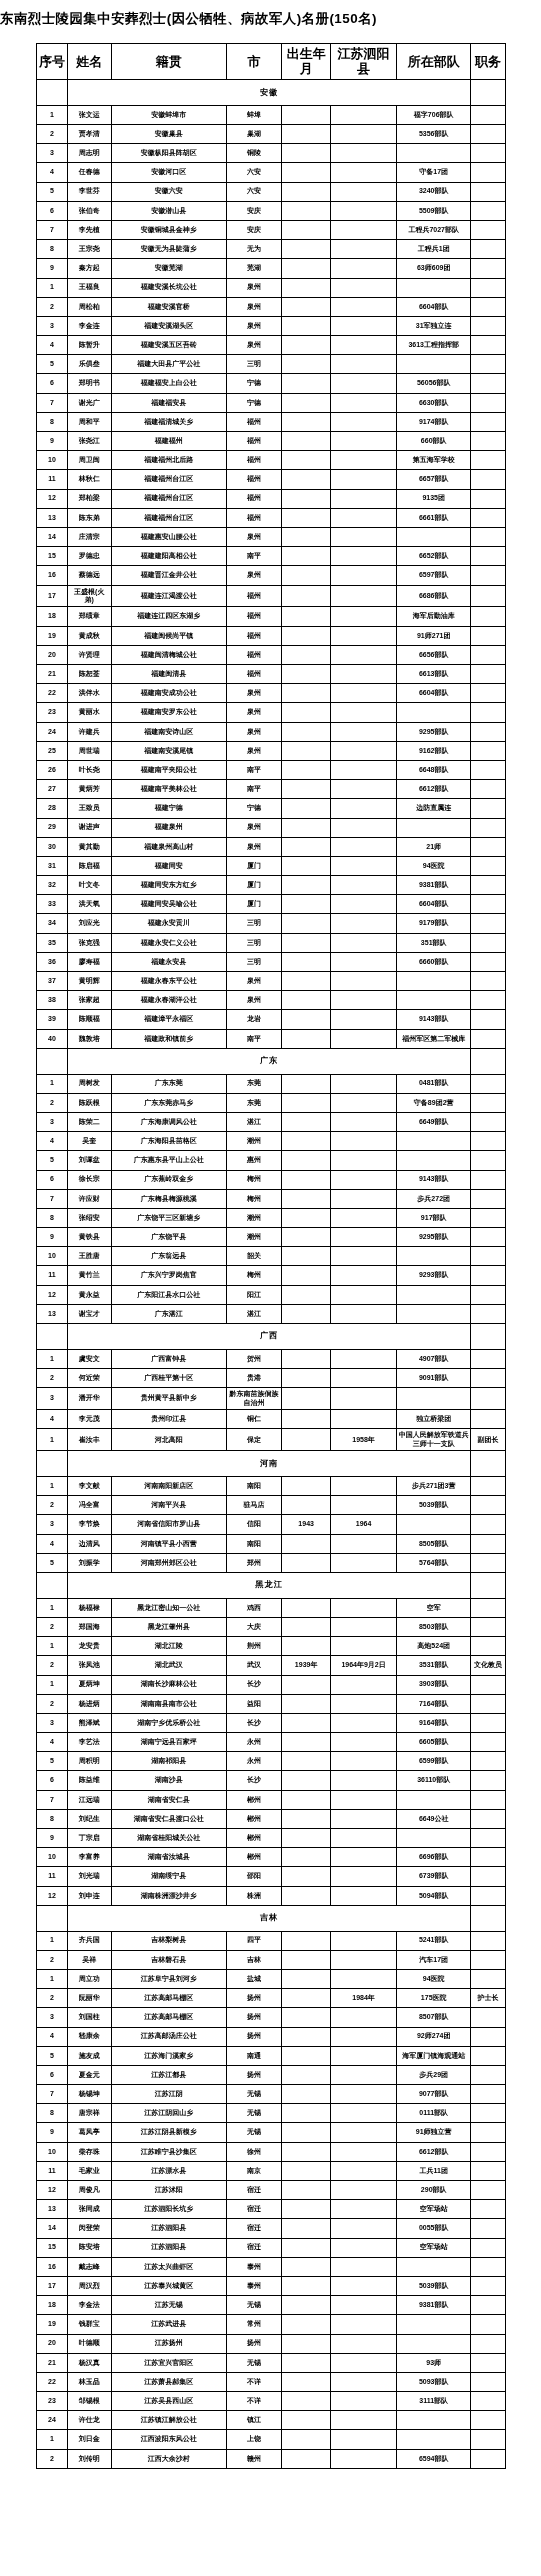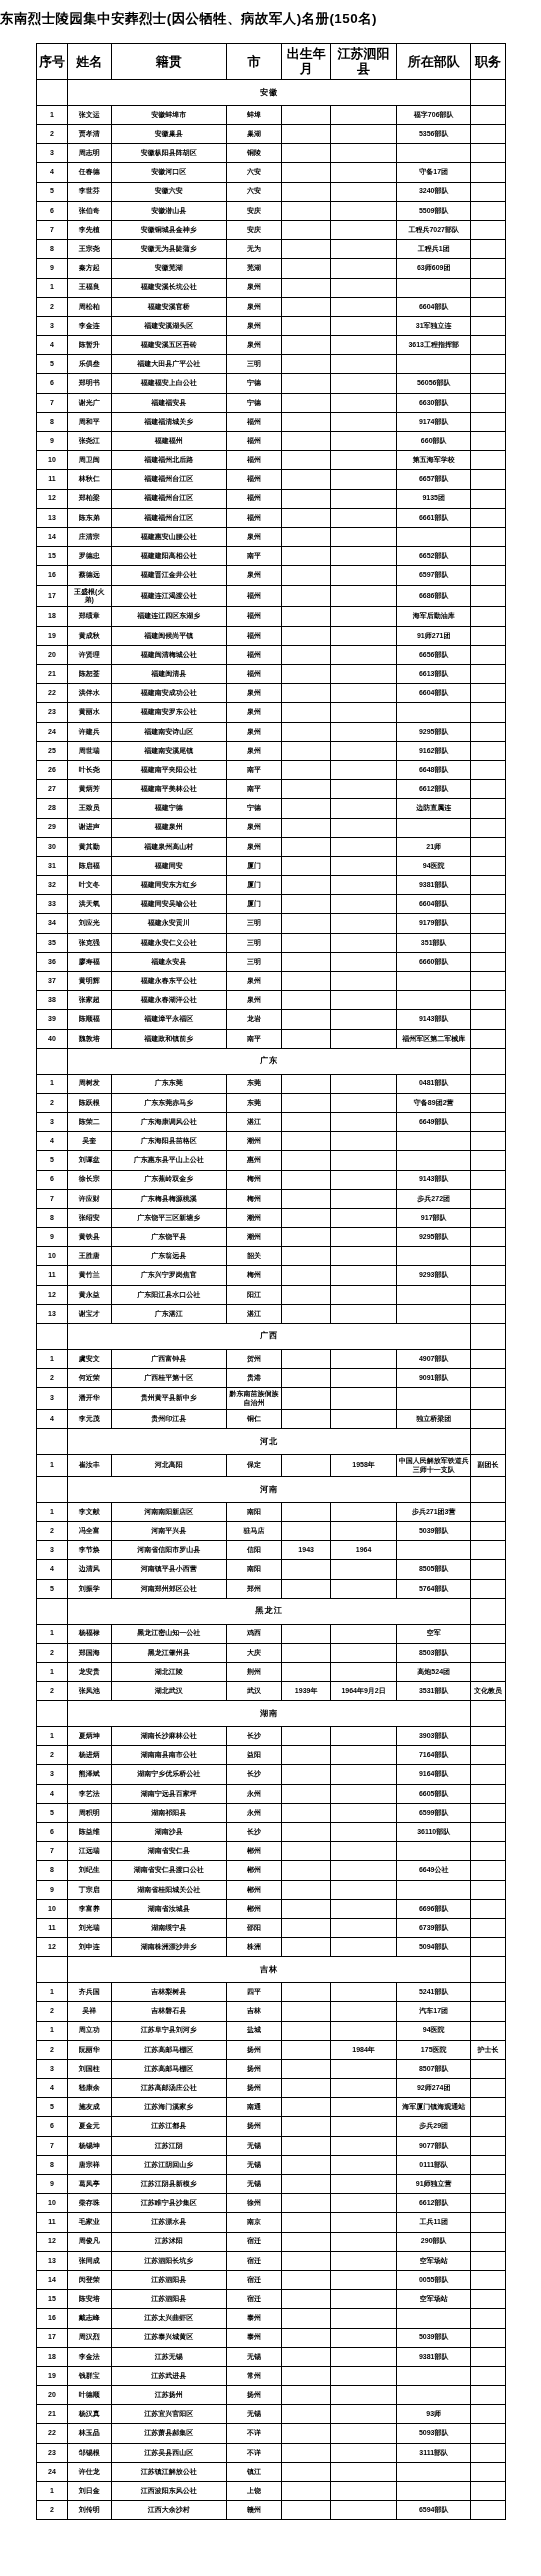--- a/index.html
+++ b/index.html
@@ -722,25 +722,20 @@
         <tr class="data-row">
           <td class="seq">4</td>
           <td>李元茂</td>
           <td>贵州印江县</td>
           <td>铜仁</td>
           <td></td>
           <td></td>
           <td>独立桥梁团</td>
           <td></td>
         </tr>
-        <tr class="group-row">
-          <td></td>
-          <td colspan="6">河北</td>
-          <td></td>
-        </tr>
         <tr class="data-row">
           <td class="seq">1</td>
           <td>崔汝丰</td>
           <td>河北高阳</td>
           <td>保定</td>
           <td></td>
           <td>1958年</td>
           <td>中国人民解放军铁道兵三师十一支队</td>
           <td>副团长</td>
         </tr>
@@ -837,25 +832,20 @@
         <tr class="data-row">
           <td class="seq">2</td>
           <td>张凤池</td>
           <td>湖北武汉</td>
           <td>武汉</td>
           <td>1939年</td>
           <td>1964年9月2日</td>
           <td>3531部队</td>
           <td>文化教员</td>
         </tr>
-        <tr class="group-row">
-          <td></td>
-          <td colspan="6">湖南</td>
-          <td></td>
-        </tr>
         <tr class="data-row">
           <td class="seq">1</td>
           <td>夏炳坤</td>
           <td>湖南长沙麻林公社</td>
           <td>长沙</td>
           <td></td>
           <td></td>
           <td>3903部队</td>
           <td></td>
         </tr>

